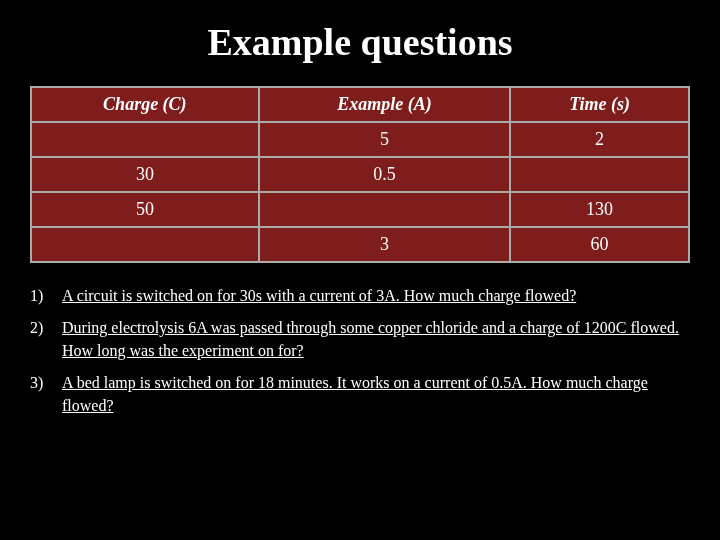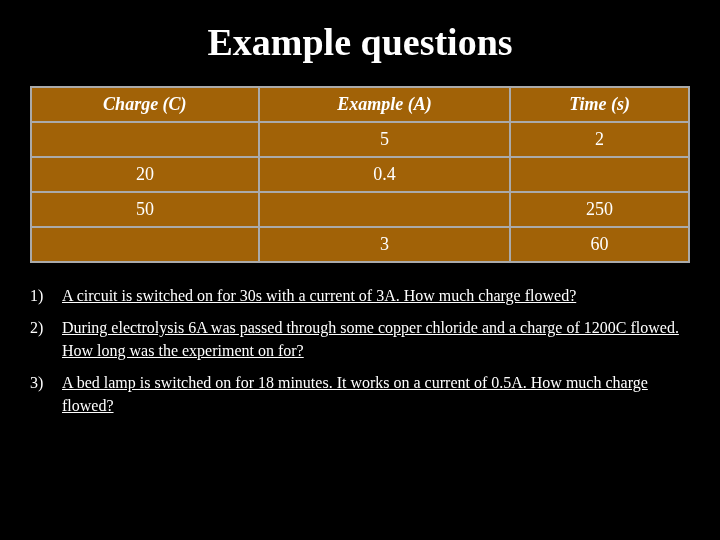--- a/index.html
+++ b/index.html
@@ -42,21 +42,21 @@
     }
 
     .data-table th,
     .data-table td {
       border: 2px solid #aaaaaa;
       text-align: center;
       padding: 6px 10px;
       font-size: 18px;
       font-family: 'Comic Sans MS', cursive;
       color: #ffffff;
-      background-color: #a16207;
+      background-color: #7f1d1d;
     }
 
     .data-table th {
       font-weight: bold;
       font-style: italic;
     }
 
     .questions-section {
       display: flex;
       flex-direction: column;
@@ -98,28 +98,28 @@
         <th>Time (s)</th>
       </tr>
     </thead>
     <tbody id="table-body">
     <tr>
           <td></td>
           <td>5</td>
           <td>2</td>
         </tr>
         <tr>
-          <td>20</td>
-          <td>0.4</td>
+          <td>30</td>
+          <td>0.5</td>
           <td></td>
         </tr>
         <tr>
           <td>50</td>
           <td></td>
-          <td>250</td>
+          <td>130</td>
         </tr>
         <tr>
           <td></td>
           <td>3</td>
           <td>60</td>
         </tr>
       </tbody>
   </table>
 
   <div class="questions-section" id="questions-section">

